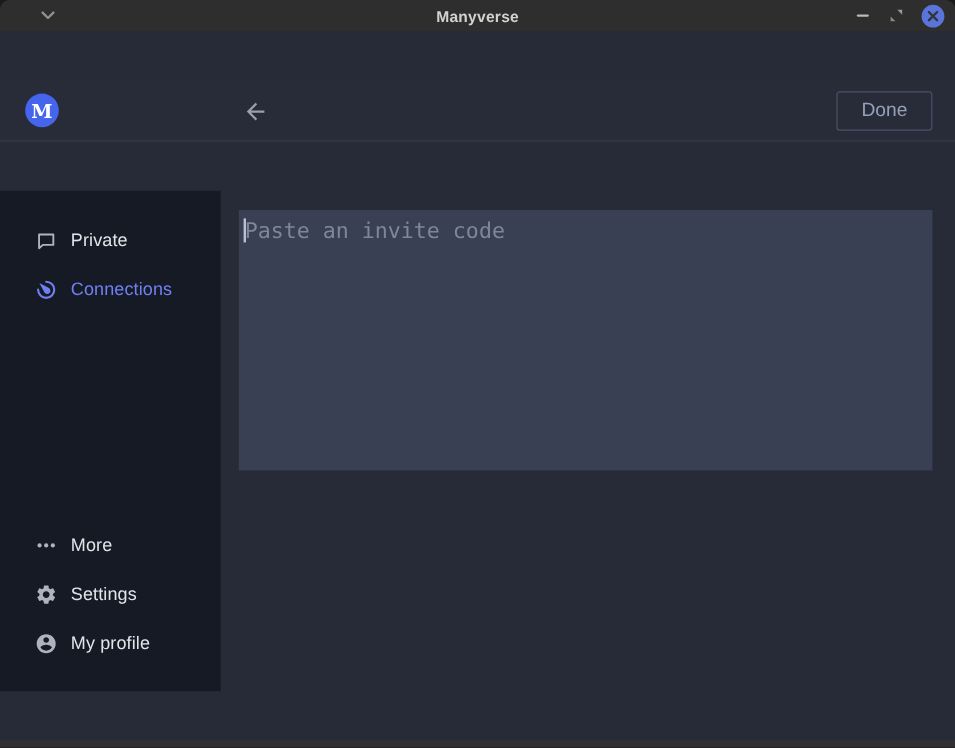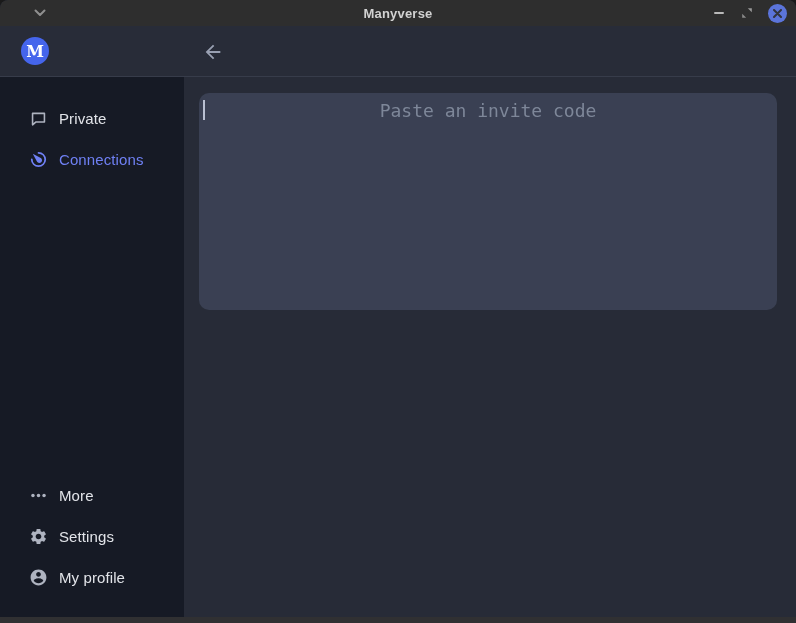--- a/index.html
+++ b/index.html
@@ -10,20 +10,21 @@
     overflow: hidden;
   }
   .window {
     position: relative;
     width: 796px; height: 623px;
     background: #272b37;
     border-radius: 8px 8px 0 0;
     overflow: hidden;
     display: flex;
     flex-direction: column;
+    gap: 41px;
   }
   
   .titlebar {
     position: relative;
     height: 26px;
     flex: 0 0 26px;
     background: #2e2e2e;
     border-radius: 8px 8px 0 0;
     display: flex;
     align-items: center;
@@ -144,30 +145,29 @@
     position: relative;
     flex: 1;
     background: #272b37;
   }
   .invite-textarea {
     position: absolute;
     left: 15px; top: 16px;
     width: 578px; height: 217px;
     background: #3a4053;
     border: none;
-    border-radius: 10px;
+    border-radius: 0;
     resize: none;
     outline: none;
     padding: 5px 5px;
     color: #fdba74;
     font-family: "DejaVu Sans Mono", monospace;
     font-size: 18px;
     line-height: 25px;
     caret-color: #c9cedd;
-    text-align: center;
   }
   .invite-textarea::placeholder {
     color: #7e8799;
     opacity: 1;
   }
   .text-caret {
     position: absolute;
     left: 19px; top: 23px;
     width: 2px; height: 20px;
     background: #b9c0d2;
@@ -214,20 +214,21 @@
 
   <div class="app-header">
     <div class="logo-circle">
       <span>M</span>
     </div>
     <div class="back-arrow">
       <svg width="22" height="22" viewBox="0 0 24 24">
         <path d="M20 11H7.83l5.59-5.59L12 4l-8 8 8 8 1.41-1.41L7.83 13H20v-2z" fill="#99a0b2"></path>
       </svg>
     </div>
+    <button class="done-button">Done</button>
   </div>
 
   <div class="body-row">
 
     <div class="sidebar">
 
 
       <div class="nav-item">
         <span class="nav-icon">
           <svg width="19" height="19" viewBox="0 0 24 24">

